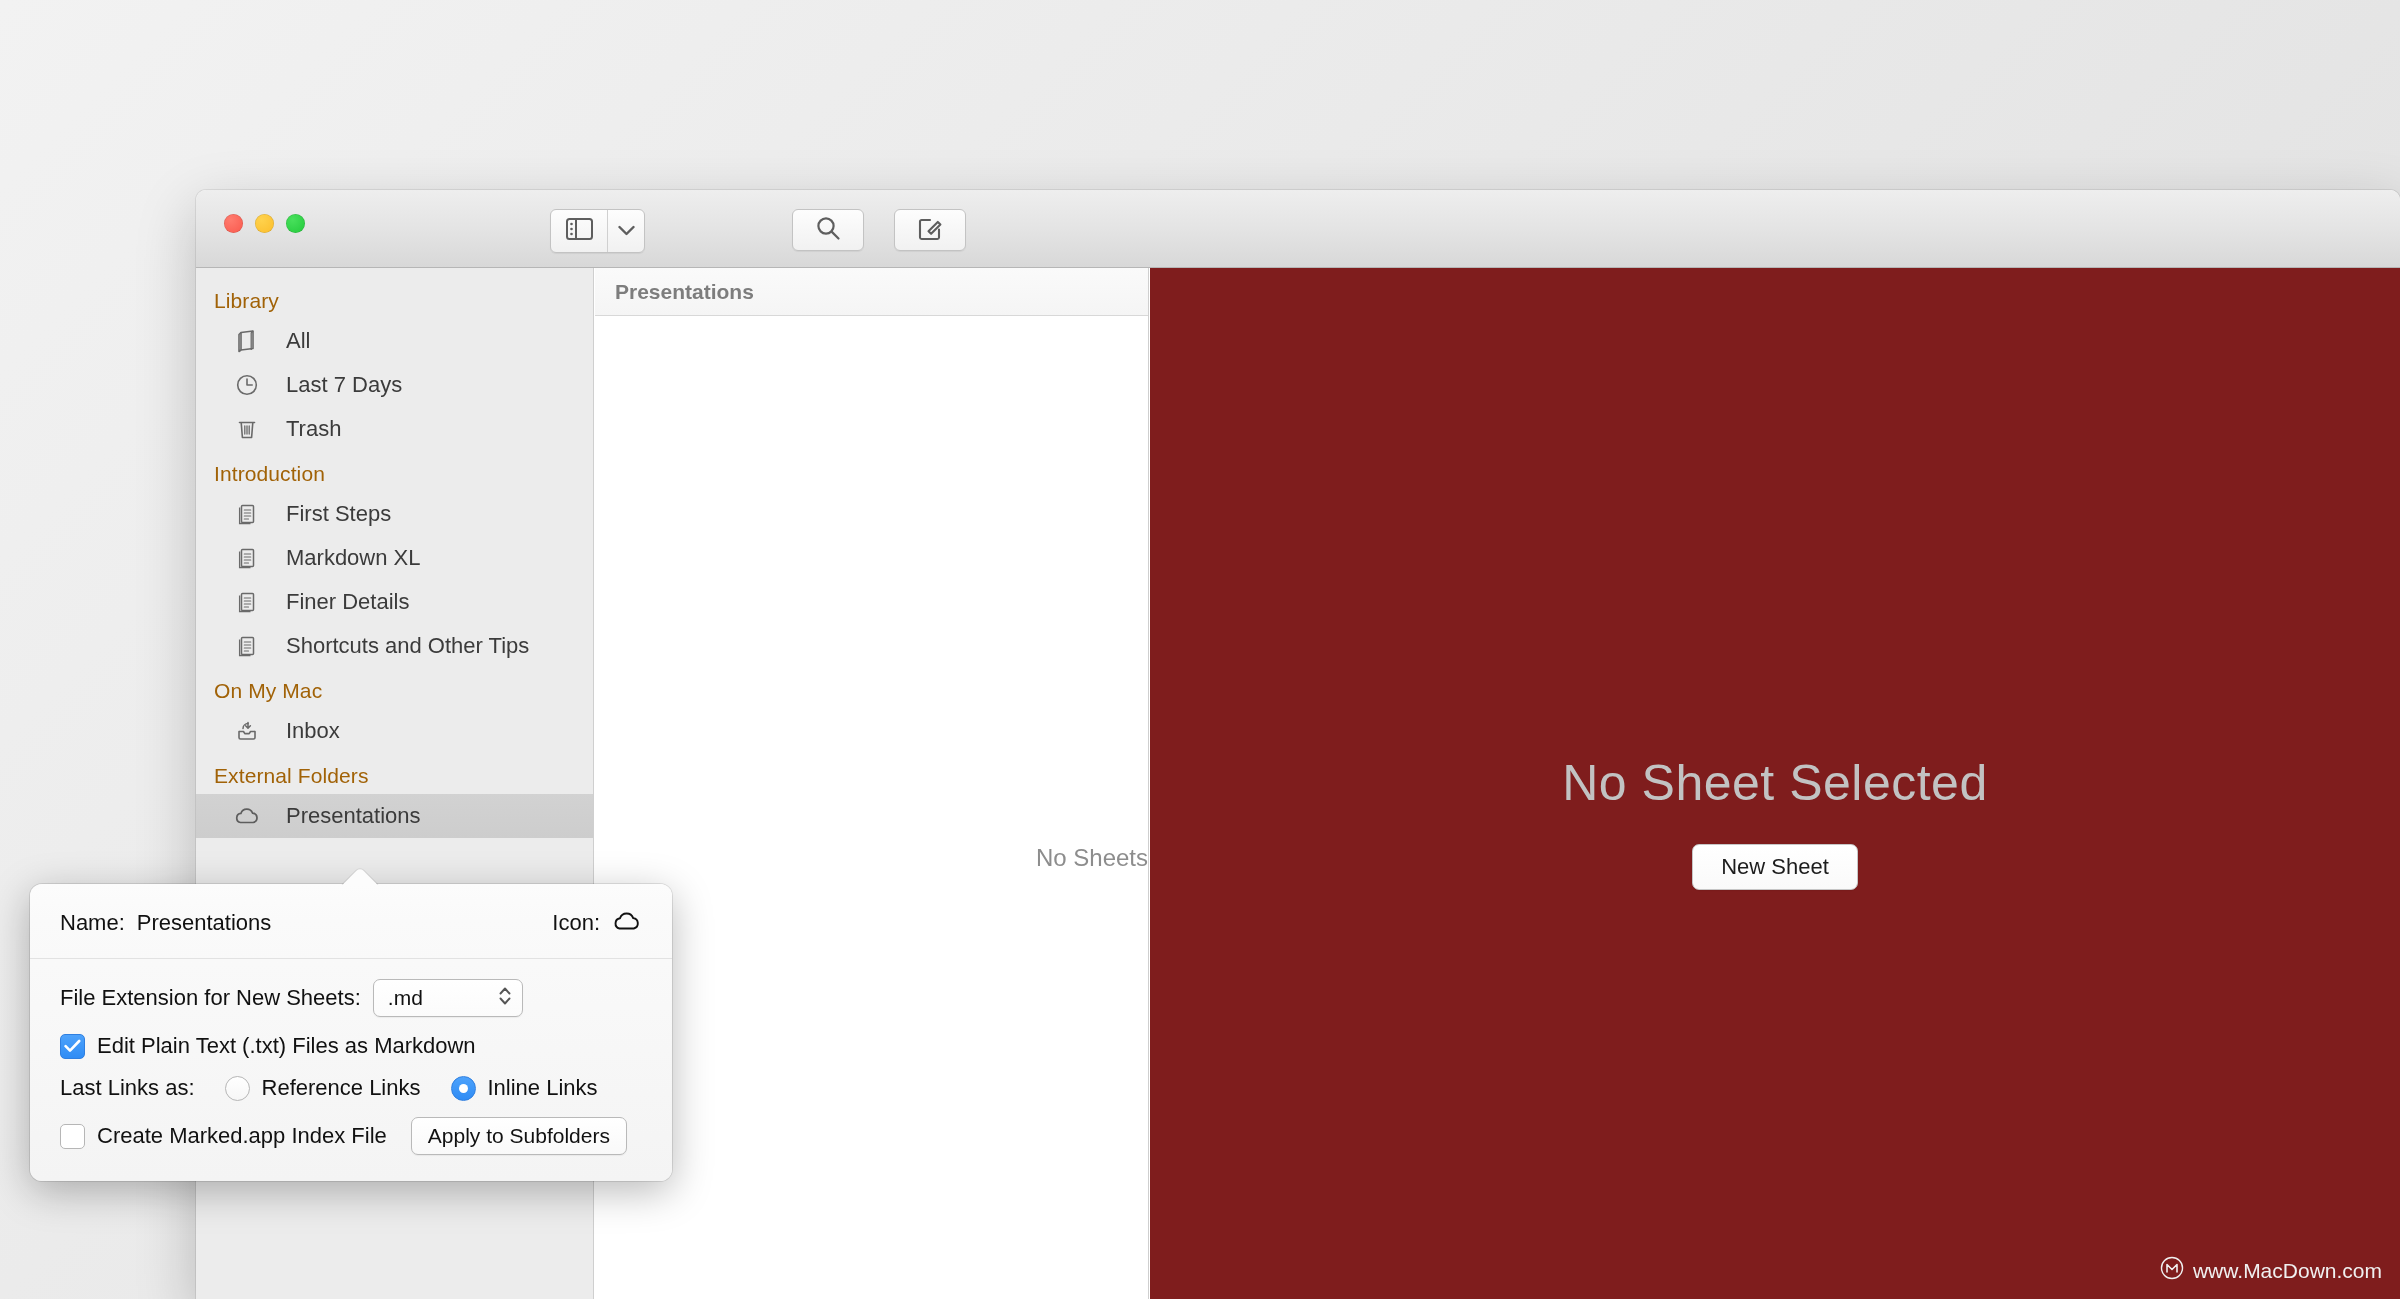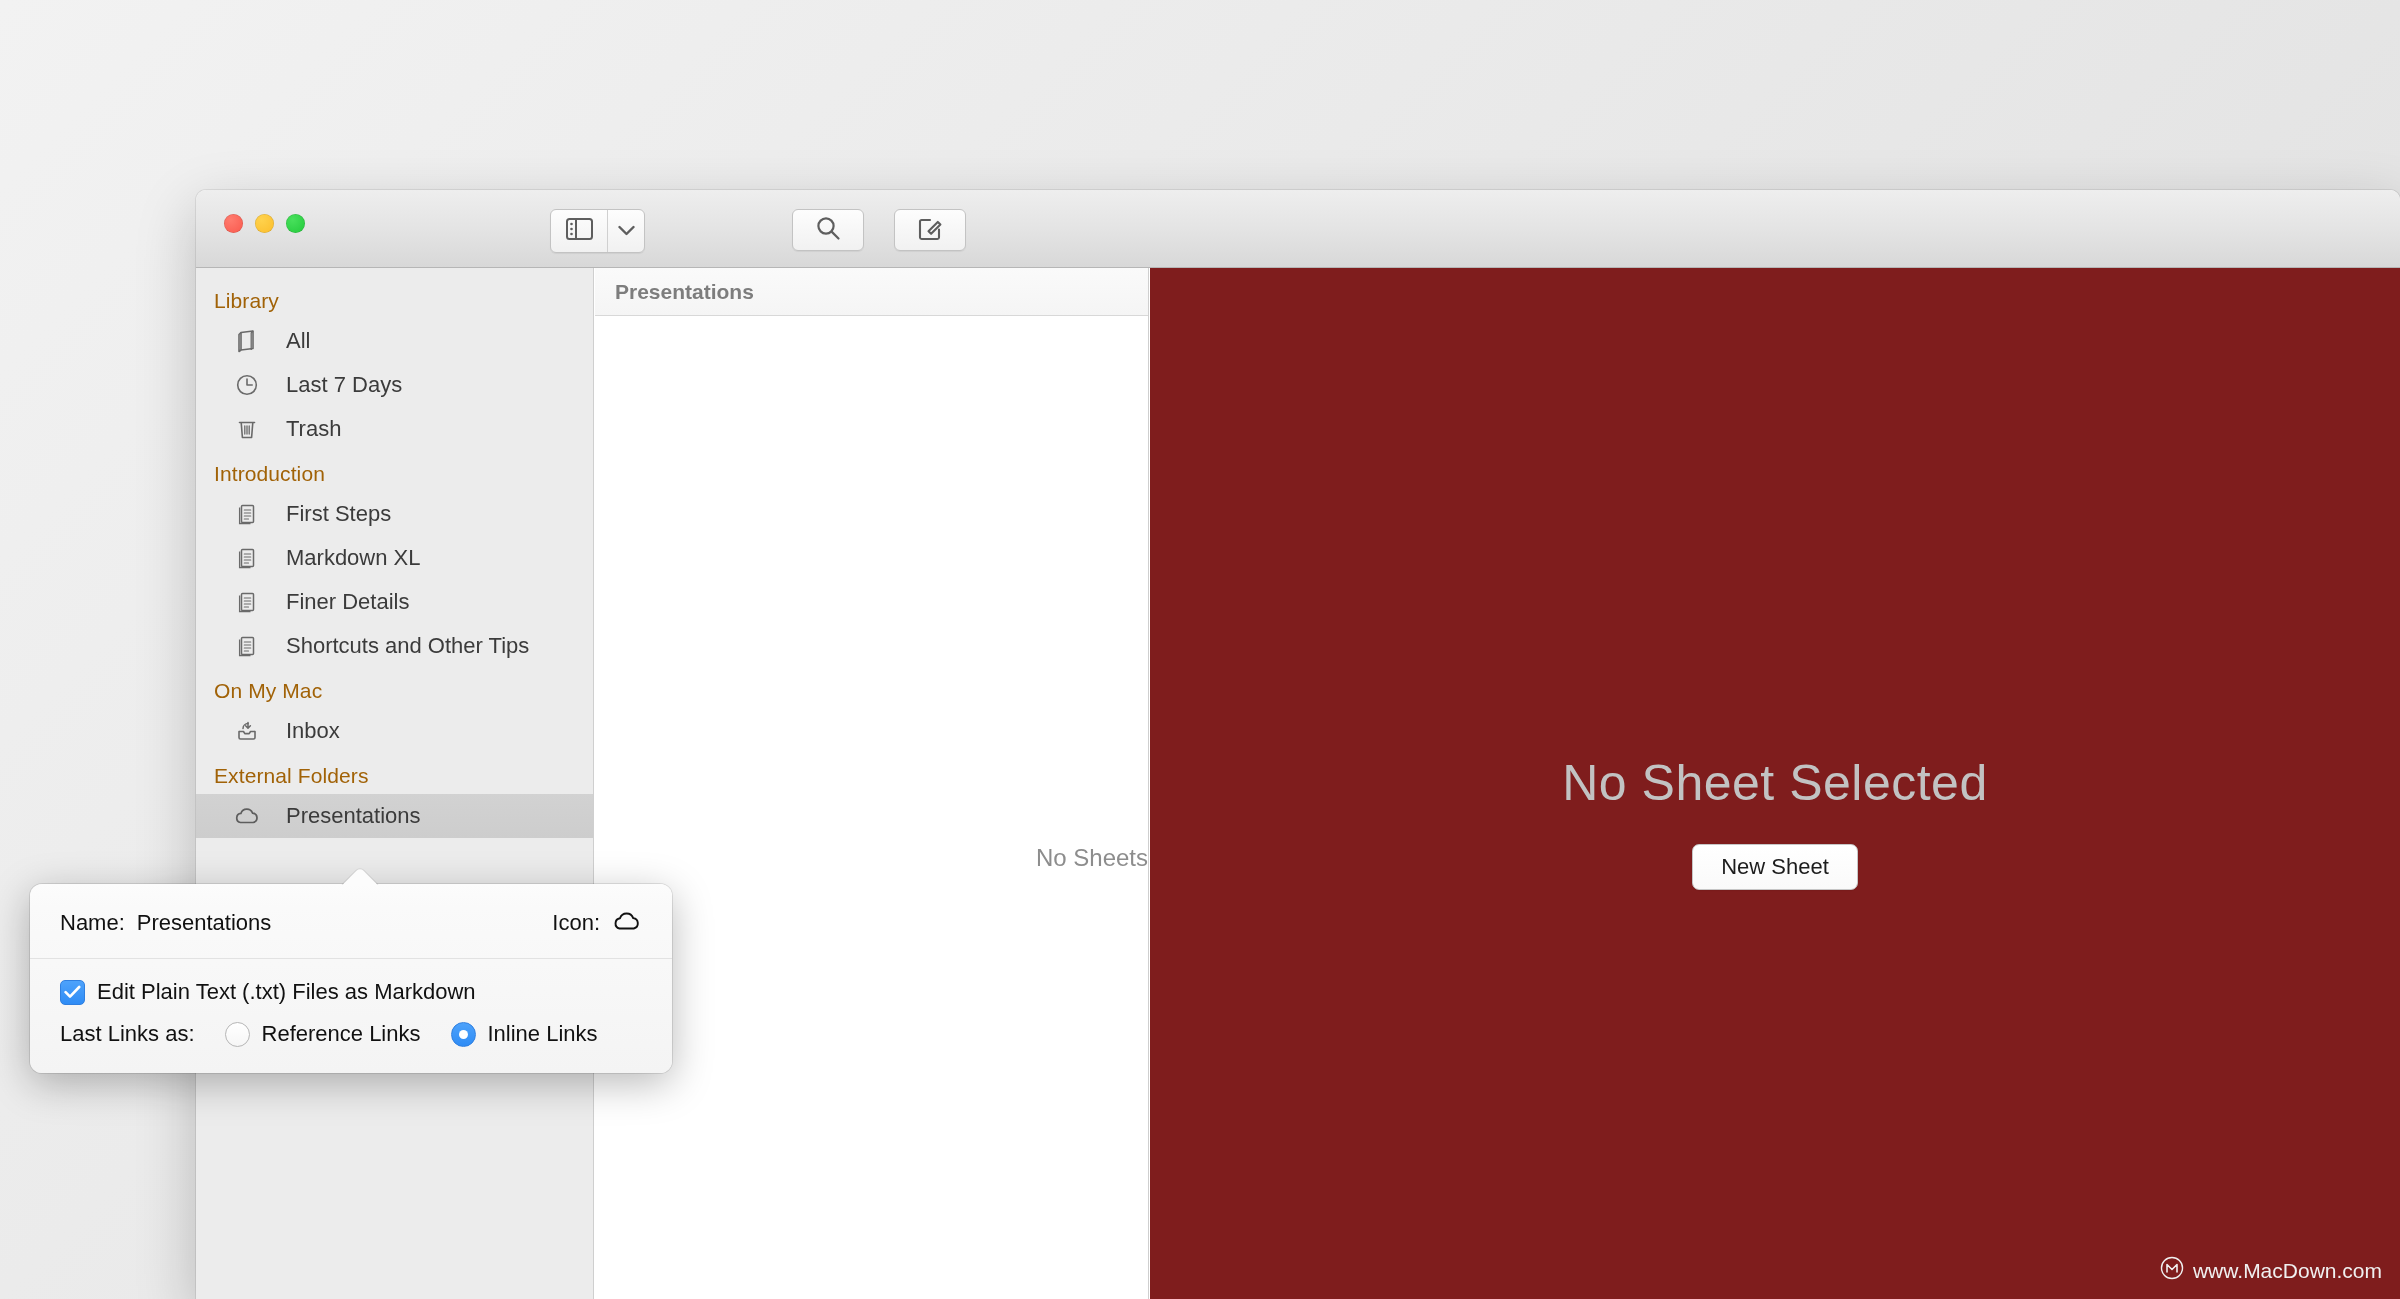--- a/index.html
+++ b/index.html
@@ -534,38 +534,55 @@
         <span>
           <svg width="30" height="22" viewBox="0 0 30 22">
             <path d="M7.5 18.5 A5.2 5.2 0 0 1 8 8.3 A7 7 0 0 1 21.2 8.1 A5.3 5.3 0 0 1 21.8 18.5 Z" fill="none" stroke="#111" stroke-width="1.9" stroke-linejoin="round"></path>
           </svg>
         </span>
       </div>
     </div>
 
     <div id="popover-body">
 
+      <div class="pop-row">
+        <span>File Extension for New Sheets:</span>
+        <span class="popup-button">
+          <span>.md</span>
+          <span>
+            <svg width="14" height="24" viewBox="0 0 14 24">
+              <path d="M2.5 9.5 L7 4.5 L11.5 9.5" fill="none" stroke="#555" stroke-width="1.9" stroke-linecap="round" stroke-linejoin="round"></path>
+              <path d="M2.5 14.5 L7 19.5 L11.5 14.5" fill="none" stroke="#555" stroke-width="1.9" stroke-linecap="round" stroke-linejoin="round"></path>
+            </svg>
+          </span>
+        </span>
+      </div>
 
       <div class="pop-row">
         <span class="checkbox on">
           <svg width="17" height="14" viewBox="0 0 17 14">
             <path d="M1.6 7.2 L6 11.6 L15.2 2" fill="none" stroke="#ffffff" stroke-width="2.6" stroke-linecap="round" stroke-linejoin="round"></path>
           </svg>
         </span>
         <span>Edit Plain Text (.txt) Files as Markdown</span>
       </div>
 
       <div class="pop-row">
         <span class="gap-right">Last Links as:</span>
         <span class="radio off"></span>
         <span class="gap-right">Reference Links</span>
         <span class="radio on"></span>
         <span>Inline Links</span>
       </div>
 
+      <div class="pop-row">
+        <span class="checkbox off"></span>
+        <span>Create Marked.app Index File</span>
+        <span class="push-button">Apply to Subfolders</span>
+      </div>
     </div>
   </div>
 
   <div id="watermark">
     <span>
       <svg width="24" height="24" viewBox="0 0 24 24">
         <circle cx="12" cy="12" r="10.5" fill="none" stroke="#f0f0f0" stroke-width="1.4"></circle>
         <path d="M7 16 V8.5 L12 13.5 L17 8.5 V16" fill="none" stroke="#f0f0f0" stroke-width="1.6" stroke-linejoin="round" stroke-linecap="round"></path>
       </svg>
     </span>

